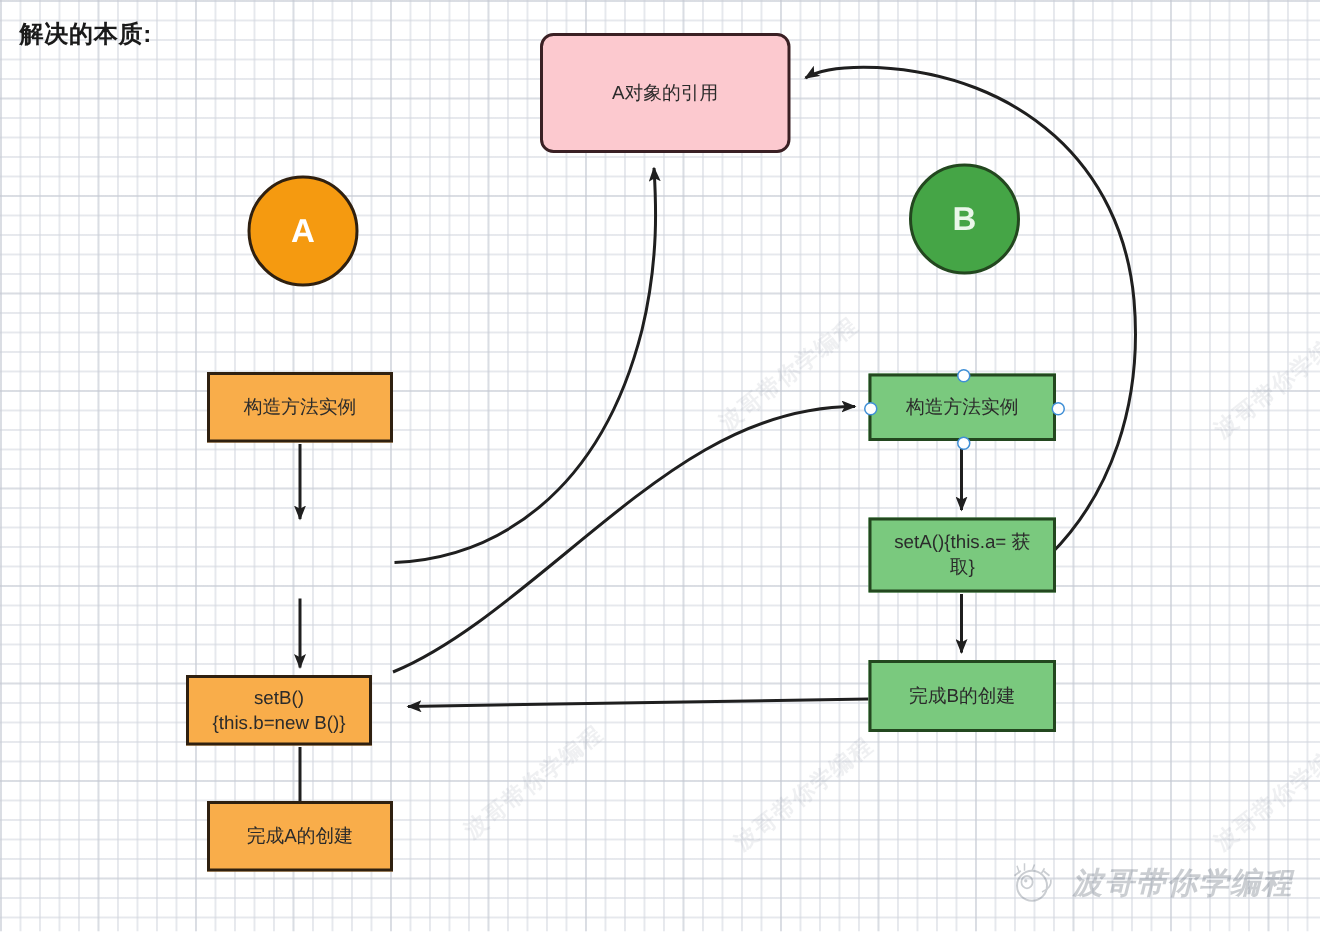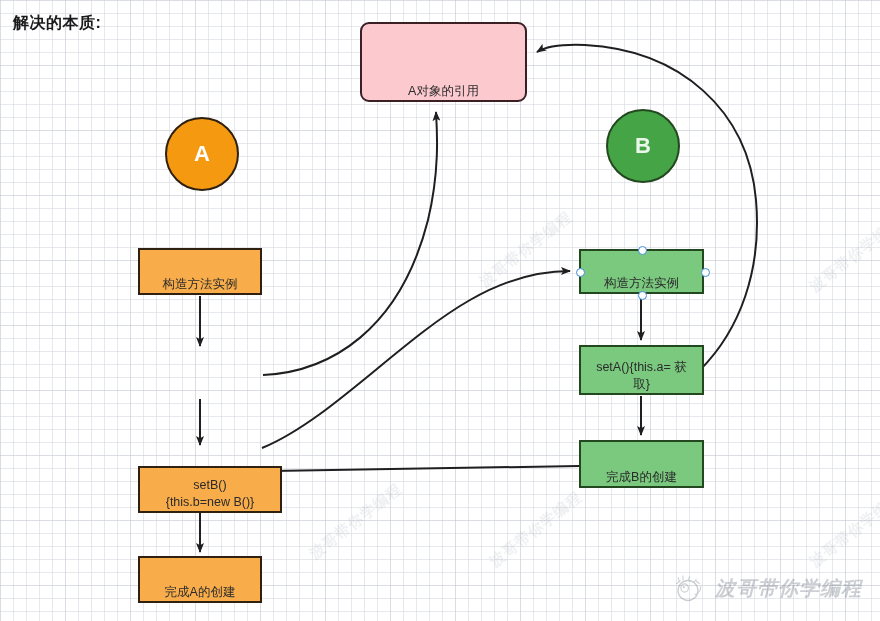--- a/index.html
+++ b/index.html
@@ -31,21 +31,21 @@
     font-size: 16px;
     font-weight: bold;
     color: #1a1a1a;
     letter-spacing: 0.5px;
     white-space: nowrap;
   }
   .node {
     position: absolute;
     box-sizing: border-box;
     display: flex;
-    align-items: flex-end;
+    align-items: center;
     justify-content: center;
     text-align: center;
     color: #2b2b2b;
     font-size: 12.5px;
     line-height: 1.35;
     z-index: 3;
   }
   .box-orange {
     background: #f9ad4a;
     border: 2px solid #2f2010;
@@ -177,26 +177,26 @@
 
   <div class="node box-pink" style="left:360px;top:22px;width:167px;height:80px;">
     <span>A对象的引用</span>
   </div>
 
   <div class="node box-orange" style="left:138px;top:248px;width:124px;height:47px;">
     <span>构造方法实例</span>
   </div>
 
 
-  <div class="node box-orange" style="left:138px;top:450px;width:144px;height:47px;margin-top:16px;">
+  <div class="node box-orange" style="left:124px;top:450px;width:124px;height:47px;">
     <span style="white-space:pre-line;">setB()
 {this.b=new B()}</span>
   </div>
 
-  <div class="node box-orange" style="left:138px;top:556px;width:124px;height:47px;">
+  <div class="node box-orange" style="left:138px;top:534px;width:124px;height:47px;">
     <span>完成A的创建</span>
   </div>
 
   <div class="node box-green" style="left:579px;top:249px;width:125px;height:45px;">
     <span>构造方法实例</span>
   </div>
 
   <div class="node box-green" style="left:579px;top:440px;width:125px;height:48px;">
     <span>完成B的创建</span>
   </div>

